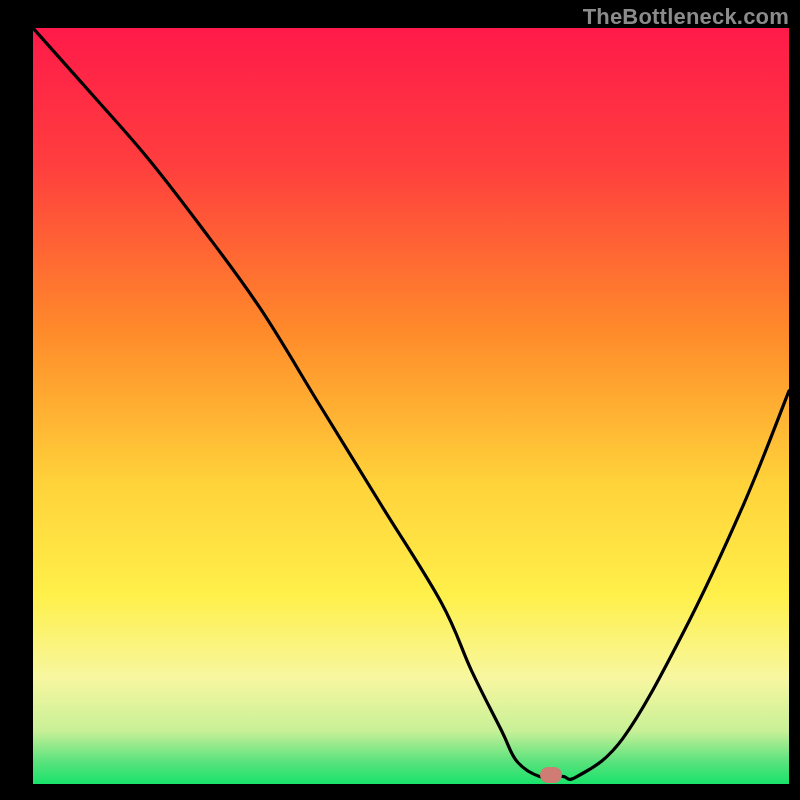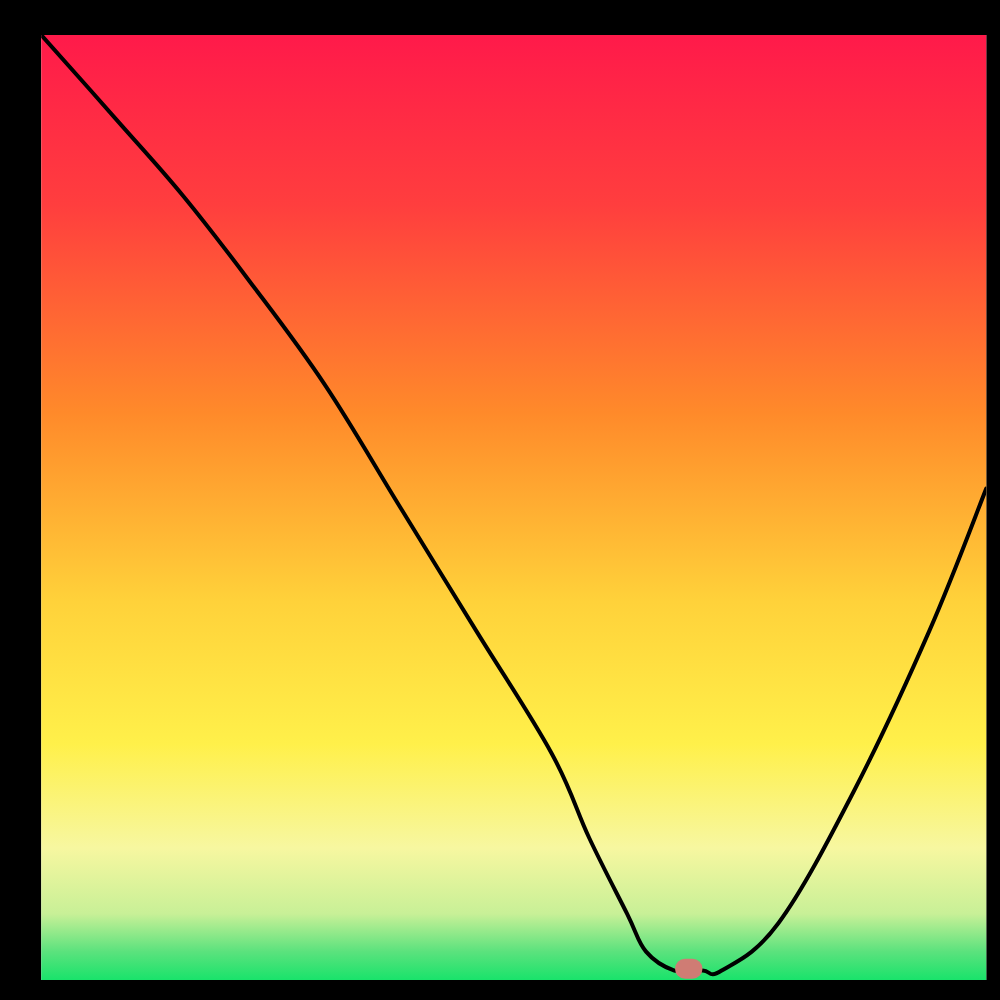--- a/index.html
+++ b/index.html
@@ -49,14 +49,15 @@
 <div class="frame">
 
   <div class="plot" id="plot" style="left: 33px; top: 28px; width: 756px; height: 756px;">
     <div class="gradient-fill" id="grad" style="background: linear-gradient(rgb(255, 26, 74) 0%, rgb(255, 62, 62) 18%, rgb(255, 138, 42) 40%, rgb(255, 210, 58) 60%, rgb(255, 240, 74) 75%, rgb(247, 247, 160) 86%, rgb(200, 240, 151) 93%, rgb(91, 226, 125) 97%, rgb(25, 227, 107) 100%);"></div>
     <svg class="curve" id="curve-svg" xmlns="http://www.w3.org/2000/svg" width="756" height="756" viewBox="0 0 756 756">
         <path d="M 0 0 C 10.8864 12.247199999999992, 40.068000000000005 44.90639999999997, 60.480000000000004 68.03999999999996 C 80.892 91.17359999999996, 94.3488 105.38639999999997, 113.39999999999999 128.51999999999998 C 132.4512 151.65359999999998, 145.908 169.34400000000005, 166.32 196.56000000000006 C 186.732 223.77600000000007, 205.02719999999997 247.06079999999997, 226.79999999999998 279.71999999999997 C 248.5728 312.37919999999997, 265.5072 342.6192, 287.28000000000003 378 C 309.05280000000005 413.3808, 325.9872 440.89920000000006, 347.76 476.28000000000003 C 369.5328 511.6608, 391.91040000000004 544.6224, 408.24 574.56 C 424.5696 604.4975999999999, 427.5936 619.4664, 438.47999999999996 642.6 C 449.36639999999994 665.7336, 460.55519999999996 686.7504, 468.71999999999997 703.08 C 476.8848 719.4096000000001, 477.036 725.1552, 483.84000000000003 733.32 C 490.64400000000006 741.4848000000001, 498.3552000000001 745.7184000000001, 506.52000000000004 748.44 C 514.6848 751.1616, 522.396 748.44, 529.1999999999999 748.44 C 536.0039999999999 748.44, 533.4336 755.244, 544.3199999999999 748.44 C 555.2063999999999 741.6360000000001, 570.6288000000001 736.4952, 589.6800000000001 710.64 C 608.7312000000001 684.7848, 628.3872 646.9848, 650.16 604.8 C 671.9327999999999 562.6152, 691.5888 519.8256, 710.64 476.28000000000003 C 729.6912 432.73440000000005, 747.8352 383.29200000000003, 756 362.88" fill="none" stroke="#000" stroke-width="3.2" stroke-linecap="round" stroke-linejoin="round"></path>
       </svg>
     <div class="marker" id="marker" style="width: 22.68px; height: 16.632px; left: 506.52px; top: 738.612px;"></div>
   </div>
 
+  <div class="watermark" id="wm" style="right: 11px; top: 4px; font-size: 22px;">TheBottleneck.com</div>
 
 </div>
 
 </body></html>

